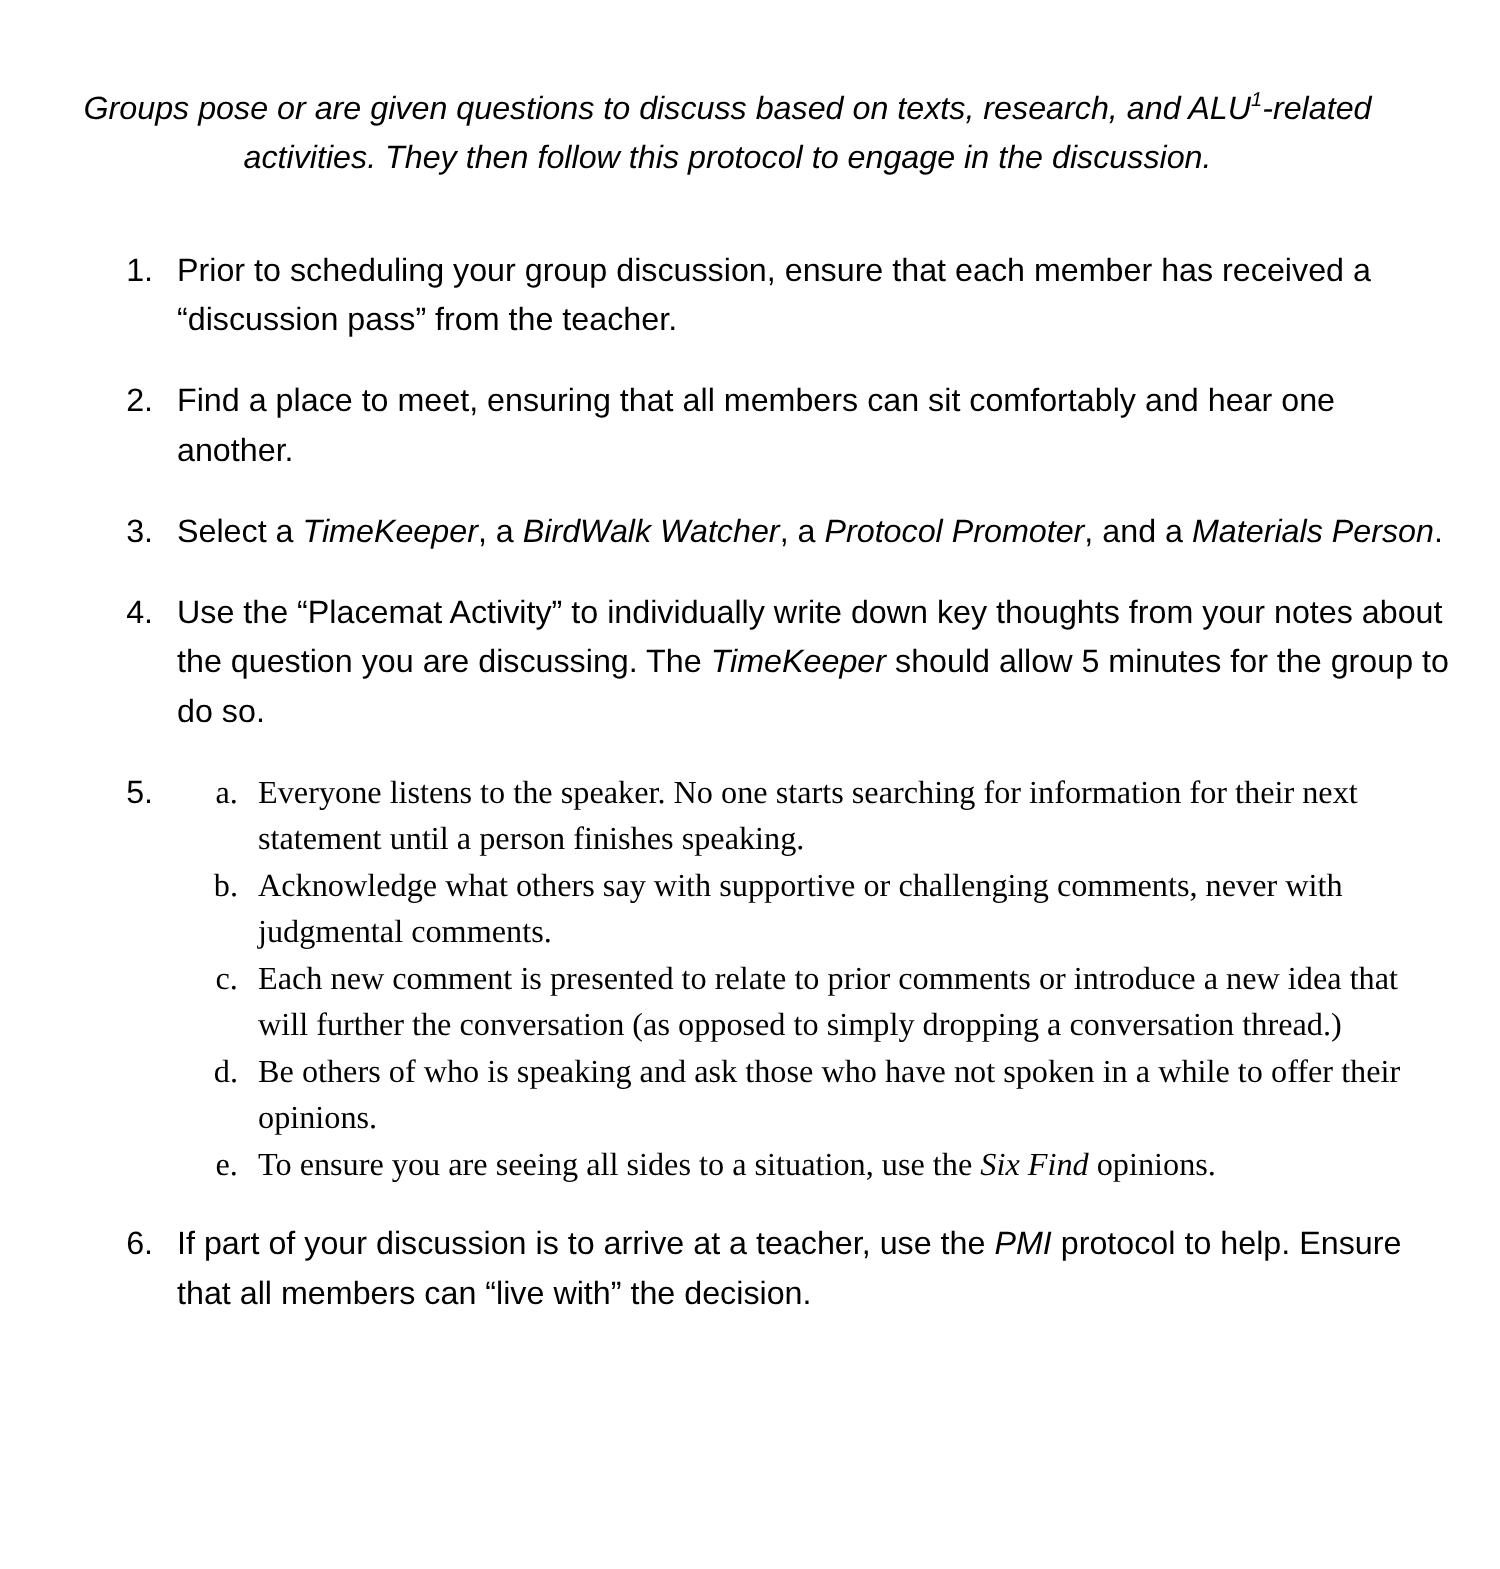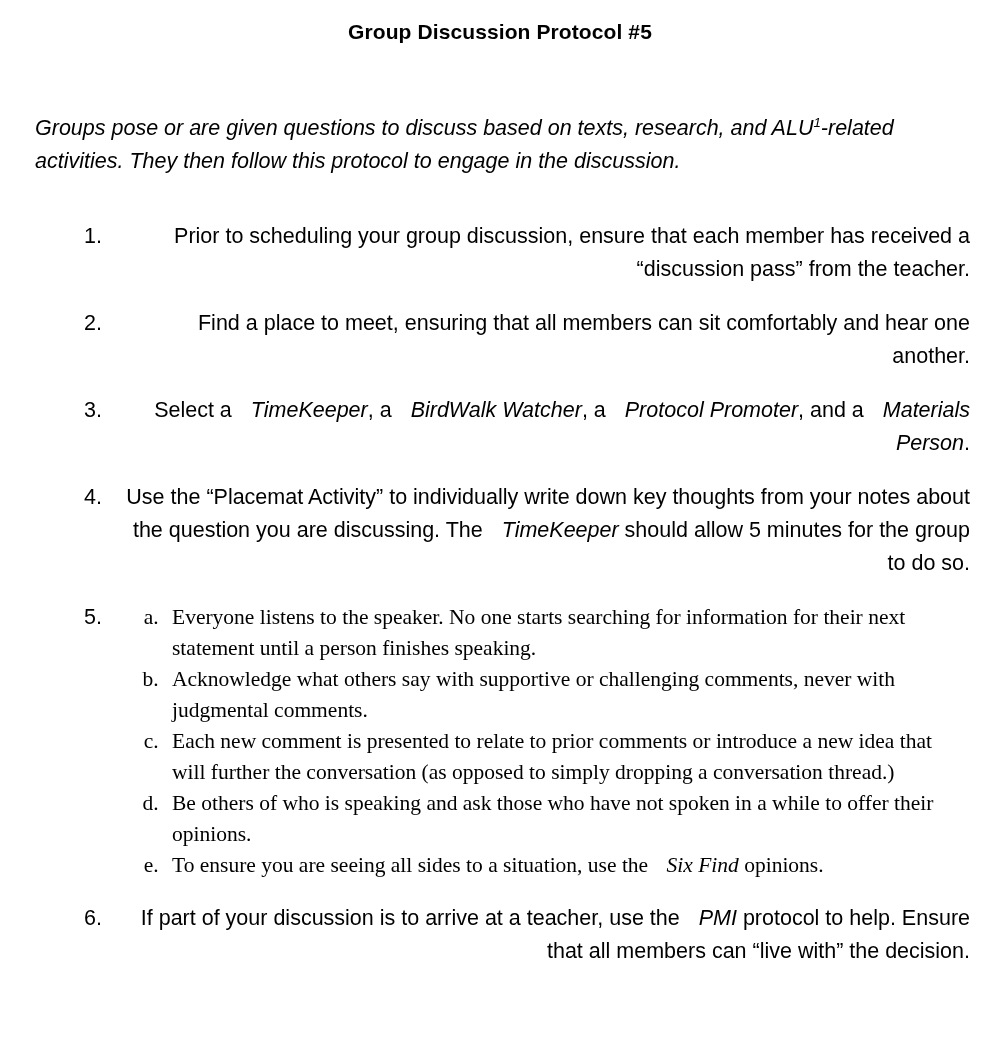--- a/index.html
+++ b/index.html
@@ -26,22 +26,23 @@
     font-size: 21px;
     font-weight: bold;
     letter-spacing: 0.1px;
     margin: 0 0 0 0;
     padding-top: 6px;
   }
   .intro {
     font-style: italic;
     font-size: 21.5px;
     line-height: 33px;
-    margin: 68px 0 0 5px;
+    margin: 42px 0 0 5px;
     max-width: 900px;
+    text-align: center;
   }
   sup {
     font-size: 0.62em;
     vertical-align: super;
     line-height: 0;
   }
   ol.level1 {
     list-style-type: decimal;
     margin: 42px 0 0 0;
     padding-left: 78px;
@@ -60,29 +61,28 @@
     margin: 0 0 0 0;
     padding-left: 46px;
     font-size: 21.5px;
     line-height: 31px;
     font-family: Liberation Serif, serif;
   }
   ol.level2 > li {
     margin-bottom: 0;
     padding-left: 8px;
   }
-  .it { font-style: italic; margin-left: 13px; }
-  li p { margin: 0; text-align: right; }
+  .it { font-style: italic; }
+  li p { margin: 0; }
 </style>
 </head>
 <body>
 
 <div class="page">
 
-  <h1 class="doc-title">Group Discussion Protocol #5</h1>
 
   <p class="intro">
     <span>Groups pose or are given questions to discuss based on texts, research, and ALU</span><sup>1</sup><span>-related activities. They then follow this protocol to engage in the discussion.</span>
   </p>
 
   <ol class="level1">
 
     <li>
       <p>Prior to scheduling your group discussion, ensure that each member has received a “discussion pass” from the teacher.</p>
     </li>

